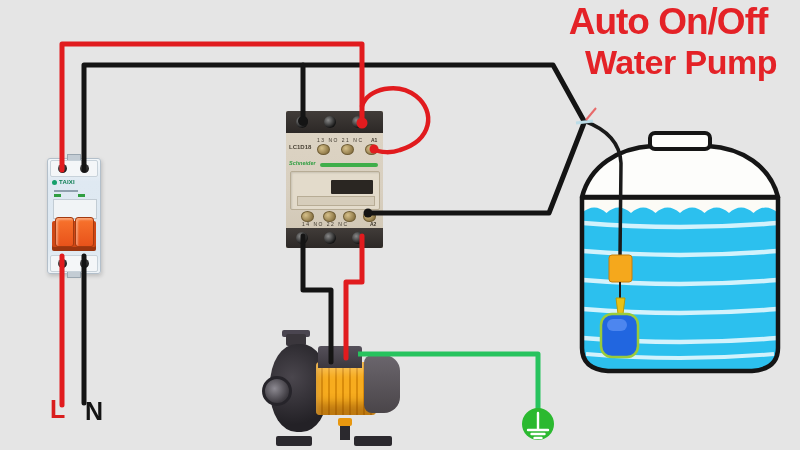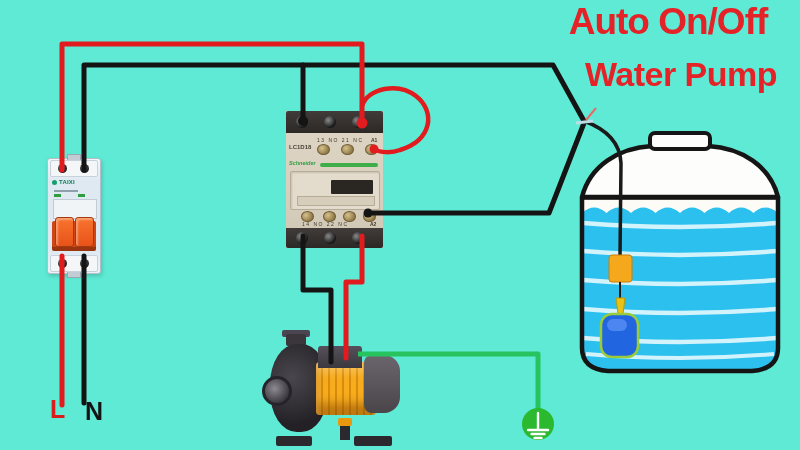--- a/index.html
+++ b/index.html
@@ -1,24 +1,24 @@
 <!DOCTYPE html>
 <html><head>
 <meta charset="utf-8">
 <style>
   html,body{margin:0;padding:0;}
   .stage{
     position:relative;width:800px;height:450px;overflow:hidden;
-    background:#5eead4;
+    background:#e5e5e5;
     font-family:"Liberation Sans", sans-serif;
   }
   
   .title{position:absolute;left:538px;top:2px;width:260px;text-align:center;line-height:1.08;}
   .title .t1{font-size:37px;font-weight:bold;color:#e42227;letter-spacing:-1px;}
-  .title .t2{font-size:34px;font-weight:bold;color:#e42227;letter-spacing:-0.5px;margin-top:14px;padding-left:26px;}
+  .title .t2{font-size:34px;font-weight:bold;color:#e42227;letter-spacing:-0.5px;margin-top:2px;padding-left:26px;}
   
   .lab{position:absolute;font-size:25px;font-weight:bold;}
   .lab-l{left:50px;top:395px;color:#d91d1d;}
   .lab-n{left:85px;top:397px;color:#141414;}
   
   .breaker{position:absolute;left:47px;top:158px;width:52px;height:114px;
     background:linear-gradient(180deg,#f2f6f9 0%,#dfe9f2 20%,#dde8f1 78%,#eef3f7 100%);
     border:1px solid #b3bfca;border-radius:3px;box-shadow:1px 2px 4px rgba(0,0,0,.18);}
   .b-tab{position:absolute;left:19px;width:12px;height:5px;background:#c3ccd4;border:1px solid #9aa6b0;}
   .b-tab.top{top:-5px;} .b-tab.bot{bottom:-5px;}

